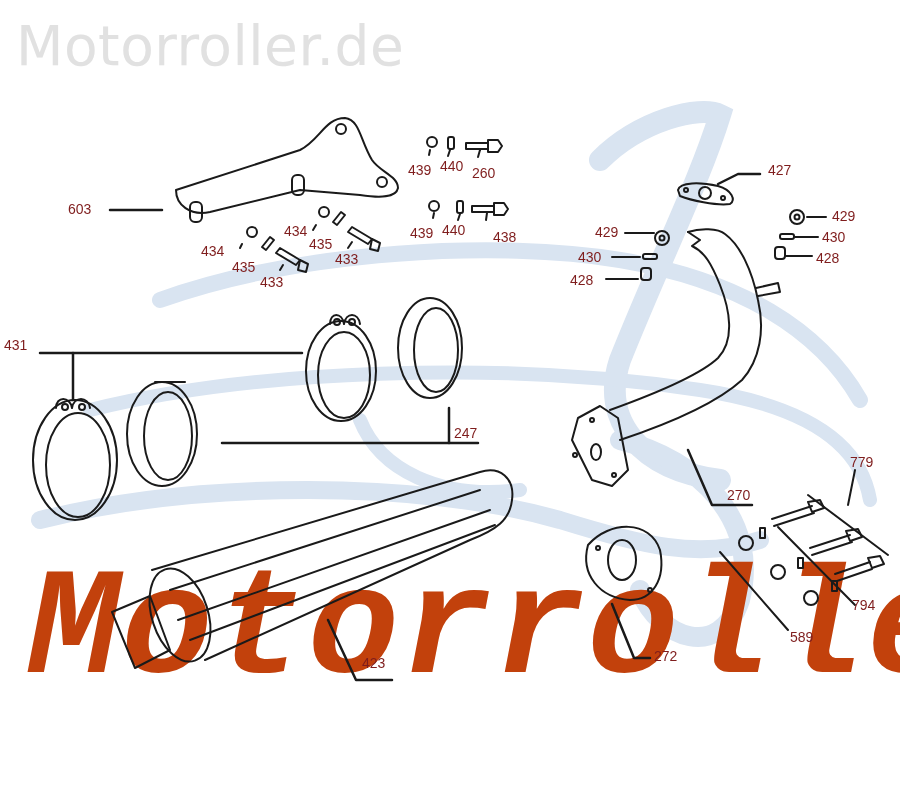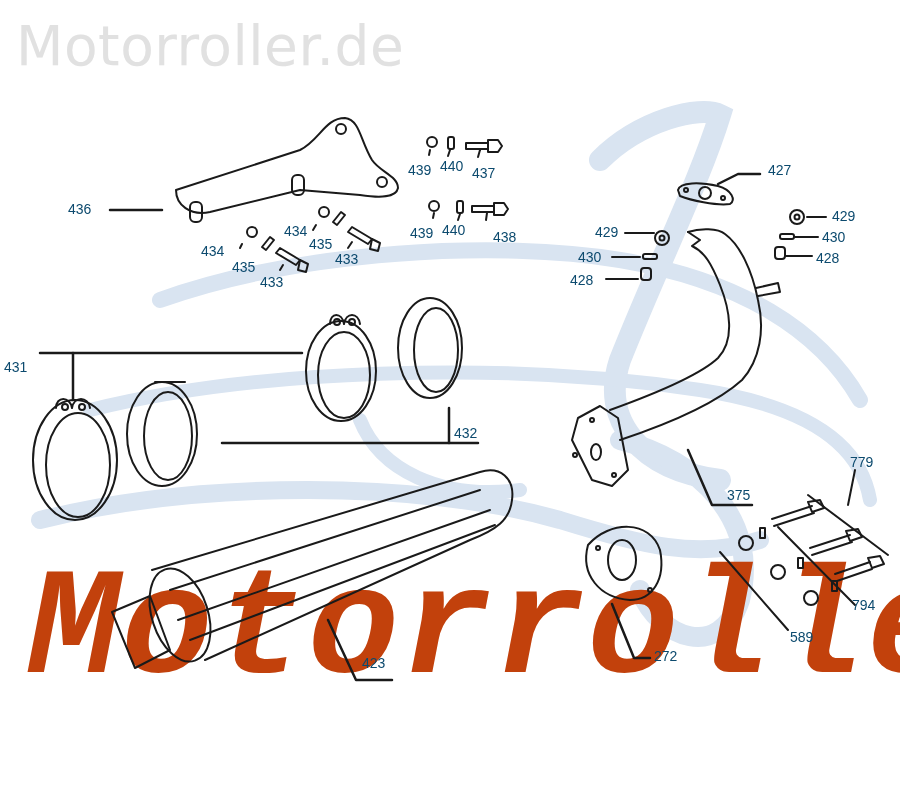--- a/index.html
+++ b/index.html
@@ -3,21 +3,21 @@
 <meta charset="utf-8">
 <style>
   html, body { margin:0; padding:0; background:#ffffff; }
   #canvas { position:relative; width:900px; height:800px; overflow:hidden; background:#fff;
     font-family:"Liberation Sans", sans-serif; }
   .brand { position:absolute; left:16px; top:14px; font-family:"DejaVu Sans", sans-serif;
     font-size:55px; color:#e1e1e1; letter-spacing:0.5px; }
   .bigwm { position:absolute; left:28px; top:556px; font-family:Liberation Mono, monospace;
     font-weight:bold; font-style:italic; font-size:152px; color:#c2410c; letter-spacing:2px; line-height:1; }
   svg.layer { position:absolute; left:0; top:0; }
-  .lbl { position:absolute; font-size:14px; color:#0c4a6e; font-family:"Liberation Sans", sans-serif; line-height:1; }
+  .lbl { position:absolute; font-size:14px; color:#7f1d1d; font-family:"Liberation Sans", sans-serif; line-height:1; }
 </style>
 </head>
 <body>
 
 <div id="canvas">
 
   <svg class="layer" width="900" height="800">
     <g fill="none" stroke="#d9e4f1" stroke-linecap="round">
       <path d="M600 160 C 640 120, 700 105, 720 115 C 700 180, 660 260, 620 360 C 600 420, 640 470, 720 480" stroke-width="22"></path>
       <path d="M160 300 C 300 250, 500 240, 620 260 C 740 280, 820 330, 860 400" stroke-width="16"></path>
@@ -188,41 +188,41 @@
       </g>
       <g stroke-width="2">
         <path d="M720 552 L 788 630"></path>
           <path d="M778 527 L 855 605"></path>
         <path d="M808 495 L 888 555"></path>
           <path d="M855 470 L 848 505"></path>
       </g>
     </g>
   </svg>
 
-  <span class="lbl" style="left:68px;top:202px">436</span>
+  <span class="lbl" style="left:68px;top:202px">603</span>
   <span class="lbl" style="left:408px;top:163px">439</span>
   <span class="lbl" style="left:440px;top:159px">440</span>
-  <span class="lbl" style="left:472px;top:166px">437</span>
+  <span class="lbl" style="left:472px;top:166px">260</span>
   <span class="lbl" style="left:410px;top:226px">439</span>
   <span class="lbl" style="left:442px;top:223px">440</span>
   <span class="lbl" style="left:493px;top:230px">438</span>
   <span class="lbl" style="left:284px;top:224px">434</span>
   <span class="lbl" style="left:309px;top:237px">435</span>
   <span class="lbl" style="left:335px;top:252px">433</span>
   <span class="lbl" style="left:201px;top:244px">434</span>
   <span class="lbl" style="left:232px;top:260px">435</span>
   <span class="lbl" style="left:260px;top:275px">433</span>
   <span class="lbl" style="left:768px;top:163px">427</span>
   <span class="lbl" style="left:595px;top:225px">429</span>
   <span class="lbl" style="left:578px;top:250px">430</span>
   <span class="lbl" style="left:570px;top:273px">428</span>
   <span class="lbl" style="left:832px;top:209px">429</span>
   <span class="lbl" style="left:822px;top:230px">430</span>
   <span class="lbl" style="left:816px;top:251px">428</span>
-  <span class="lbl" style="left:4px;top:360px">431</span>
-  <span class="lbl" style="left:454px;top:426px">432</span>
-  <span class="lbl" style="left:727px;top:488px">375</span>
+  <span class="lbl" style="left:4px;top:338px">431</span>
+  <span class="lbl" style="left:454px;top:426px">247</span>
+  <span class="lbl" style="left:727px;top:488px">270</span>
   <span class="lbl" style="left:850px;top:455px">779</span>
   <span class="lbl" style="left:852px;top:598px">794</span>
   <span class="lbl" style="left:790px;top:630px">589</span>
   <span class="lbl" style="left:654px;top:649px">272</span>
   <span class="lbl" style="left:362px;top:656px">423</span>
 </div>
 
 </body></html>

